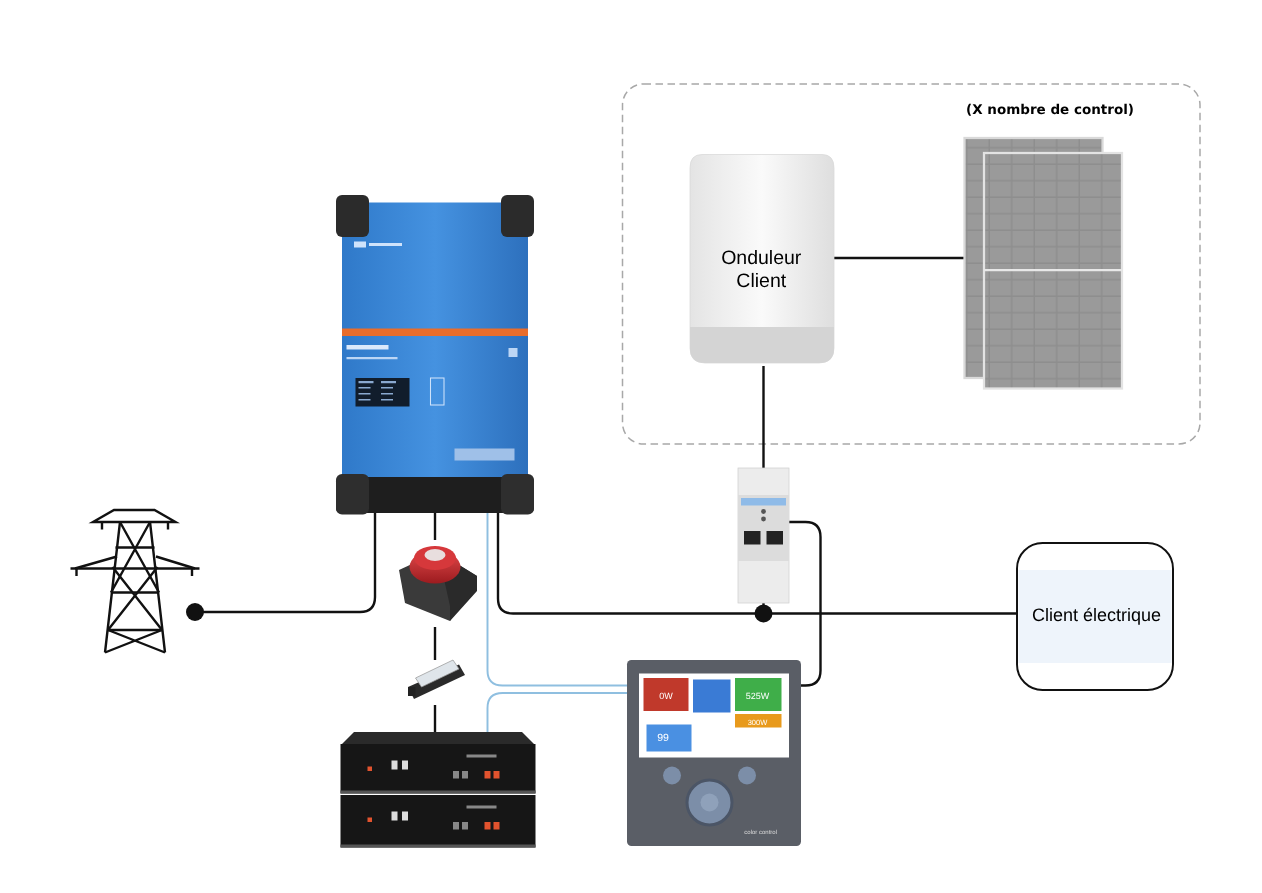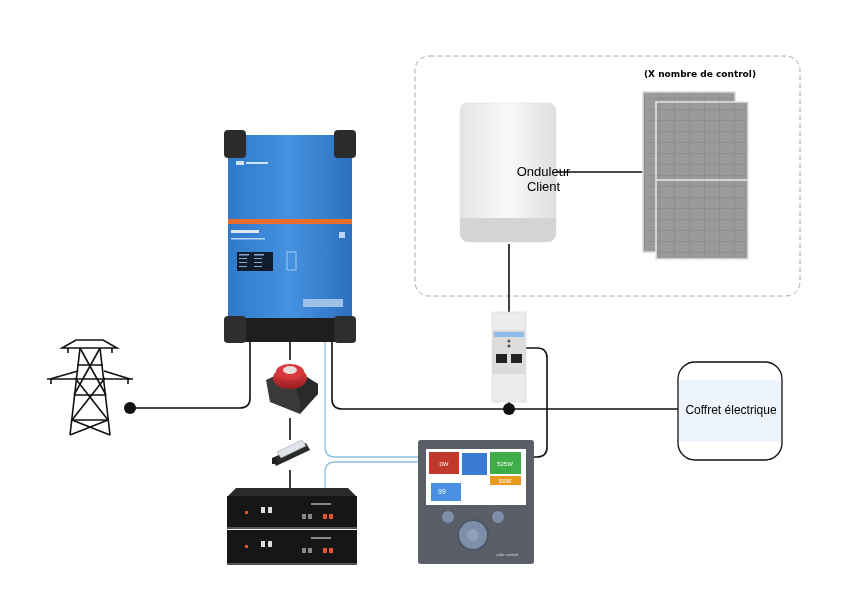--- a/index.html
+++ b/index.html
@@ -1,21 +1,21 @@
 <!DOCTYPE html>
 <html><head>
 <meta charset="utf-8">
 <style>
   html, body { margin: 0; padding: 0; background: #ffffff; }
   body { width: 841px; height: 595px; position: relative; overflow: hidden; font-family: "Liberation Sans", sans-serif; }
   svg.diagram { position: absolute; left: 0; top: 0; }
   .lbl { font-family: "Liberation Sans", sans-serif; }
   .txt { position: absolute; color: #000; text-align: center; font-family: "Liberation Sans", sans-serif; }
   .panel-caption { left: 640px; top: 69px; width: 120px; font-size: 9px; font-weight: bold; font-family: "DejaVu Sans", sans-serif; }
-  .onduleur-label { left: 460px; top: 164px; width: 95px; font-size: 13px; line-height: 15px; margin-left: 36px; }
+  .onduleur-label { left: 460px; top: 164px; width: 95px; font-size: 13px; line-height: 15px; }
   .coffret-label { left: 678px; top: 403px; width: 106px; font-size: 12px; }
 </style>
 </head>
 <body>
 
 <svg class="diagram" width="841" height="595" viewBox="0 0 841 595" xmlns="http://www.w3.org/2000/svg">
   <defs>
     <linearGradient id="invGrad" x1="0" y1="0" x2="1" y2="0">
       <stop offset="0" stop-color="#2f79c9"></stop>
       <stop offset="0.5" stop-color="#4592e0"></stop>
@@ -195,13 +195,13 @@
     <rect x="678" y="362" width="104" height="98" rx="17" ry="17" fill="#ffffff" stroke="#111" stroke-width="1.3"></rect>
     <rect x="679" y="380" width="102" height="62" fill="#eef4fb"></rect>
   </g>
 </svg>
 
 <div class="txt panel-caption">(X nombre de control)</div>
 <div class="txt onduleur-label">
   <div>Onduleur</div>
   <div>Client</div>
 </div>
-<div class="txt coffret-label">Coffret électrique</div>
+<div class="txt coffret-label">Client électrique</div>
 
 </body></html>

